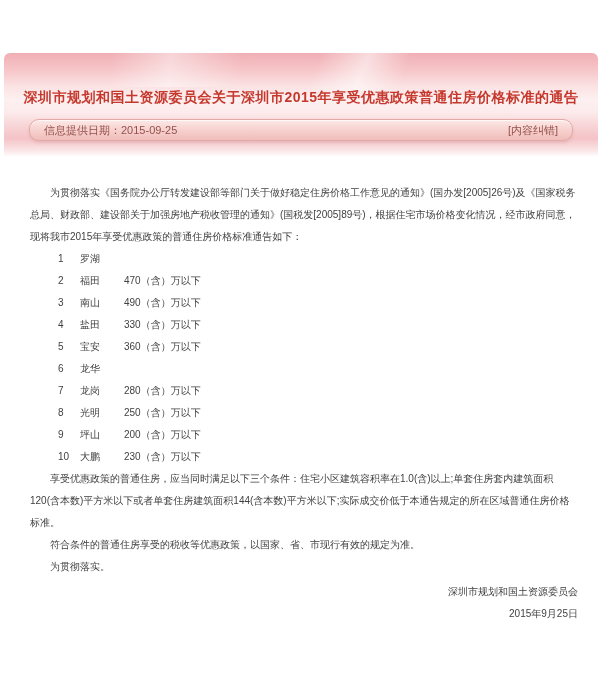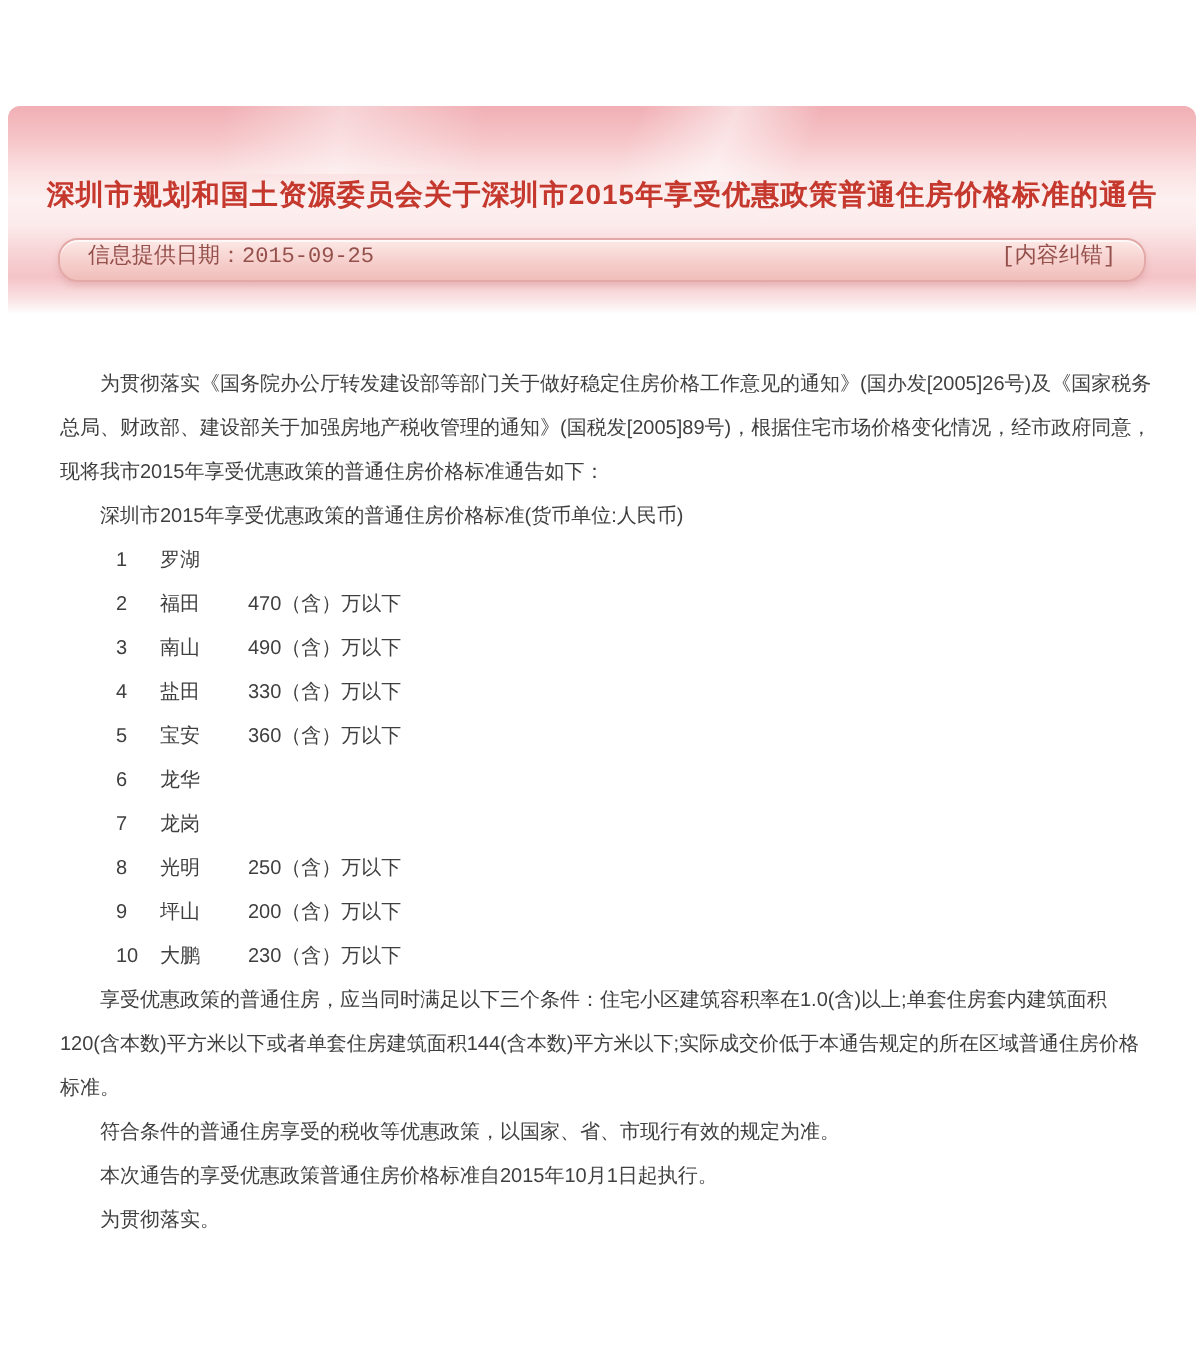--- a/index.html
+++ b/index.html
@@ -33,25 +33,24 @@
   }
   .info-bar {
     position:absolute;
     left:25px; right:25px; top:66px;
     height:22px;
     box-sizing:border-box;
     border:1px solid #e2a9a6;
     border-radius:10px;
     background:linear-gradient(180deg,#fce9e7 0%,#f6cfcc 55%,#f0bebb 100%);
     box-shadow:0 2px 3px rgba(205,140,140,.35), inset 0 1px 0 rgba(255,255,255,.7);
-    display:flex; align-items:flex-start; justify-content:space-between;
+    display:flex; align-items:center; justify-content:space-between;
     padding:0 14px;
     font-size:11px;
     color:#95504b;
-    font-family:Liberation Mono, monospace;
   }
   .info-bar a { color:#95504b; text-decoration:none; }
   
   .doc {
     padding:25px 24px 0 30px;
     font-size:10px;
     line-height:22px;
     color:#3f3f3f;
   }
   .doc p { margin:0; text-indent:2em; }
@@ -75,21 +74,20 @@
   <div class="banner">
     <h1 class="title">深圳市规划和国土资源委员会关于深圳市2015年享受优惠政策普通住房价格标准的通告</h1>
     <div class="info-bar">
       <span>信息提供日期：2015-09-25</span>
       <a href="#">[内容纠错]</a>
     </div>
   </div>
 
   <div class="doc">
     <p>为贯彻落实《国务院办公厅转发建设部等部门关于做好稳定住房价格工作意见的通知》(国办发[2005]26号)及《国家税务总局、财政部、建设部关于加强房地产税收管理的通知》(国税发[2005]89号)，根据住宅市场价格变化情况，经市政府同意，现将我市2015年享受优惠政策的普通住房价格标准通告如下：</p>
-    <p>深圳市2015年享受优惠政策的普通住房价格标准(货币单位:人民币)</p>
 
     <div class="rows">
       <div class="row">
         <span class="c-seq">1</span>
         <span class="c-dist">罗湖</span>
       </div>
       <div class="row">
         <span class="c-seq">2</span>
         <span class="c-dist">福田</span>
         <span class="c-price">470（含）万以下</span>
@@ -109,39 +107,43 @@
         <span class="c-dist">宝安</span>
         <span class="c-price">360（含）万以下</span>
       </div>
       <div class="row">
         <span class="c-seq">6</span>
         <span class="c-dist">龙华</span>
       </div>
       <div class="row">
         <span class="c-seq">7</span>
         <span class="c-dist">龙岗</span>
+        <span class="c-price">280（含）万以下</span>
       </div>
       <div class="row">
         <span class="c-seq">8</span>
         <span class="c-dist">光明</span>
         <span class="c-price">250（含）万以下</span>
       </div>
       <div class="row">
         <span class="c-seq">9</span>
         <span class="c-dist">坪山</span>
         <span class="c-price">200（含）万以下</span>
       </div>
       <div class="row">
         <span class="c-seq">10</span>
         <span class="c-dist">大鹏</span>
         <span class="c-price">230（含）万以下</span>
       </div>
     </div>
 
     <p>享受优惠政策的普通住房，应当同时满足以下三个条件：住宅小区建筑容积率在1.0(含)以上;单套住房套内建筑面积120(含本数)平方米以下或者单套住房建筑面积144(含本数)平方米以下;实际成交价低于本通告规定的所在区域普通住房价格标准。</p>
     <p>符合条件的普通住房享受的税收等优惠政策，以国家、省、市现行有效的规定为准。</p>
-    <p>本次通告的享受优惠政策普通住房价格标准自2015年10月1日起执行。</p>
     <p>为贯彻落实。</p>
 
+    <div class="signature">
+      <p>深圳市规划和国土资源委员会</p>
+      <p>2015年9月25日</p>
+    </div>
   </div>
 
   <div class="bottom-edge"></div>
 </div>
 
 </body></html>

